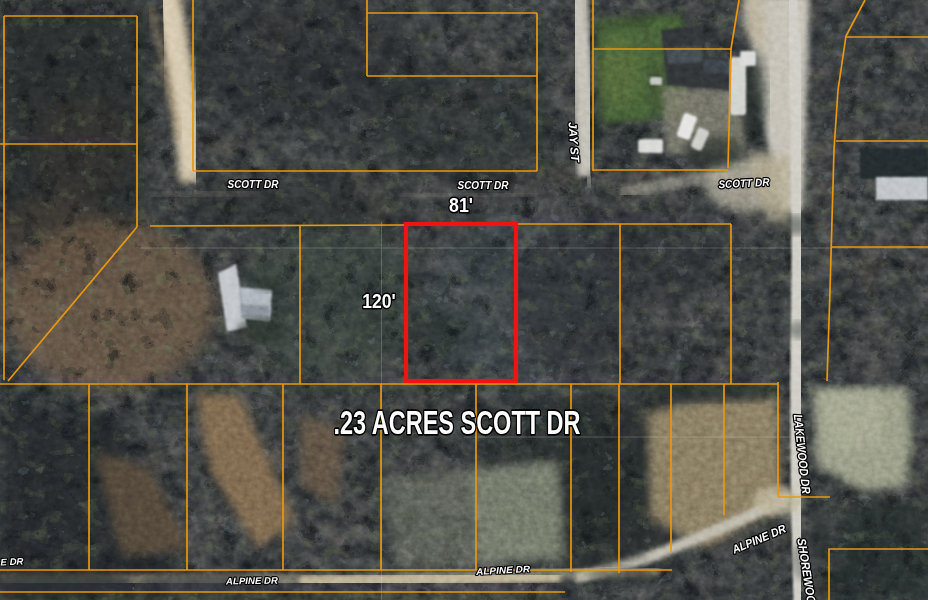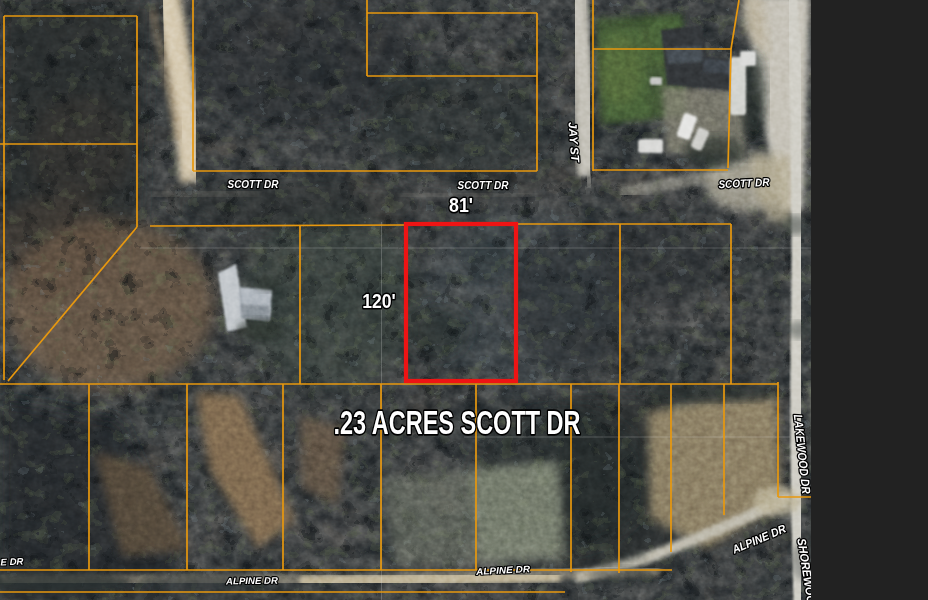--- a/index.html
+++ b/index.html
@@ -1,16 +1,16 @@
 <!DOCTYPE html>
 <html><head>
 <meta charset="utf-8">
 <style>
 html,body{margin:0;padding:0;background:#222;}
-#map{position:relative;width:811px;height:600px;overflow:hidden;font-family:"Liberation Sans",sans-serif;}
+#map{position:relative;width:928px;height:600px;overflow:hidden;font-family:"Liberation Sans",sans-serif;}
 svg{display:block;}
 </style>
 </head>
 <body>
 
 <div id="map">
 <svg width="928" height="600" viewBox="0 0 928 600" xmlns="http://www.w3.org/2000/svg">
 <defs>
 <filter id="nCoarse" x="-5%" y="-5%" width="110%" height="110%" color-interpolation-filters="sRGB">
   <feTurbulence type="fractalNoise" baseFrequency="0.014 0.018" numOctaves="3" seed="14"></feTurbulence>

